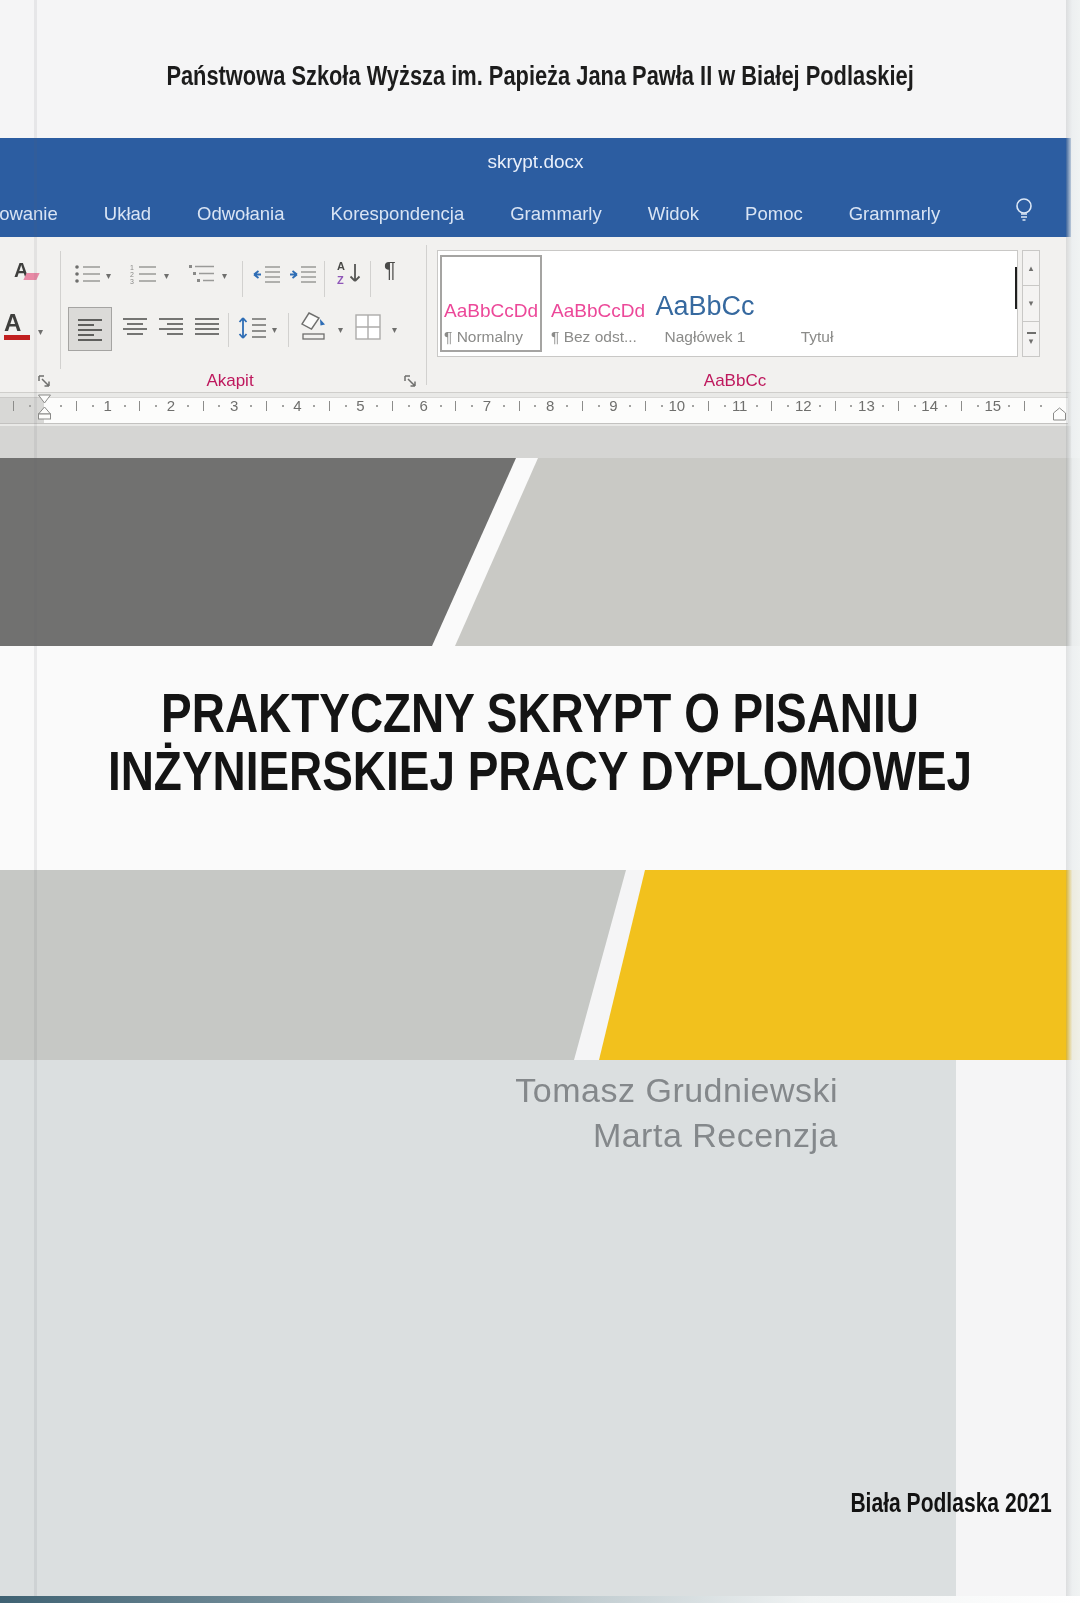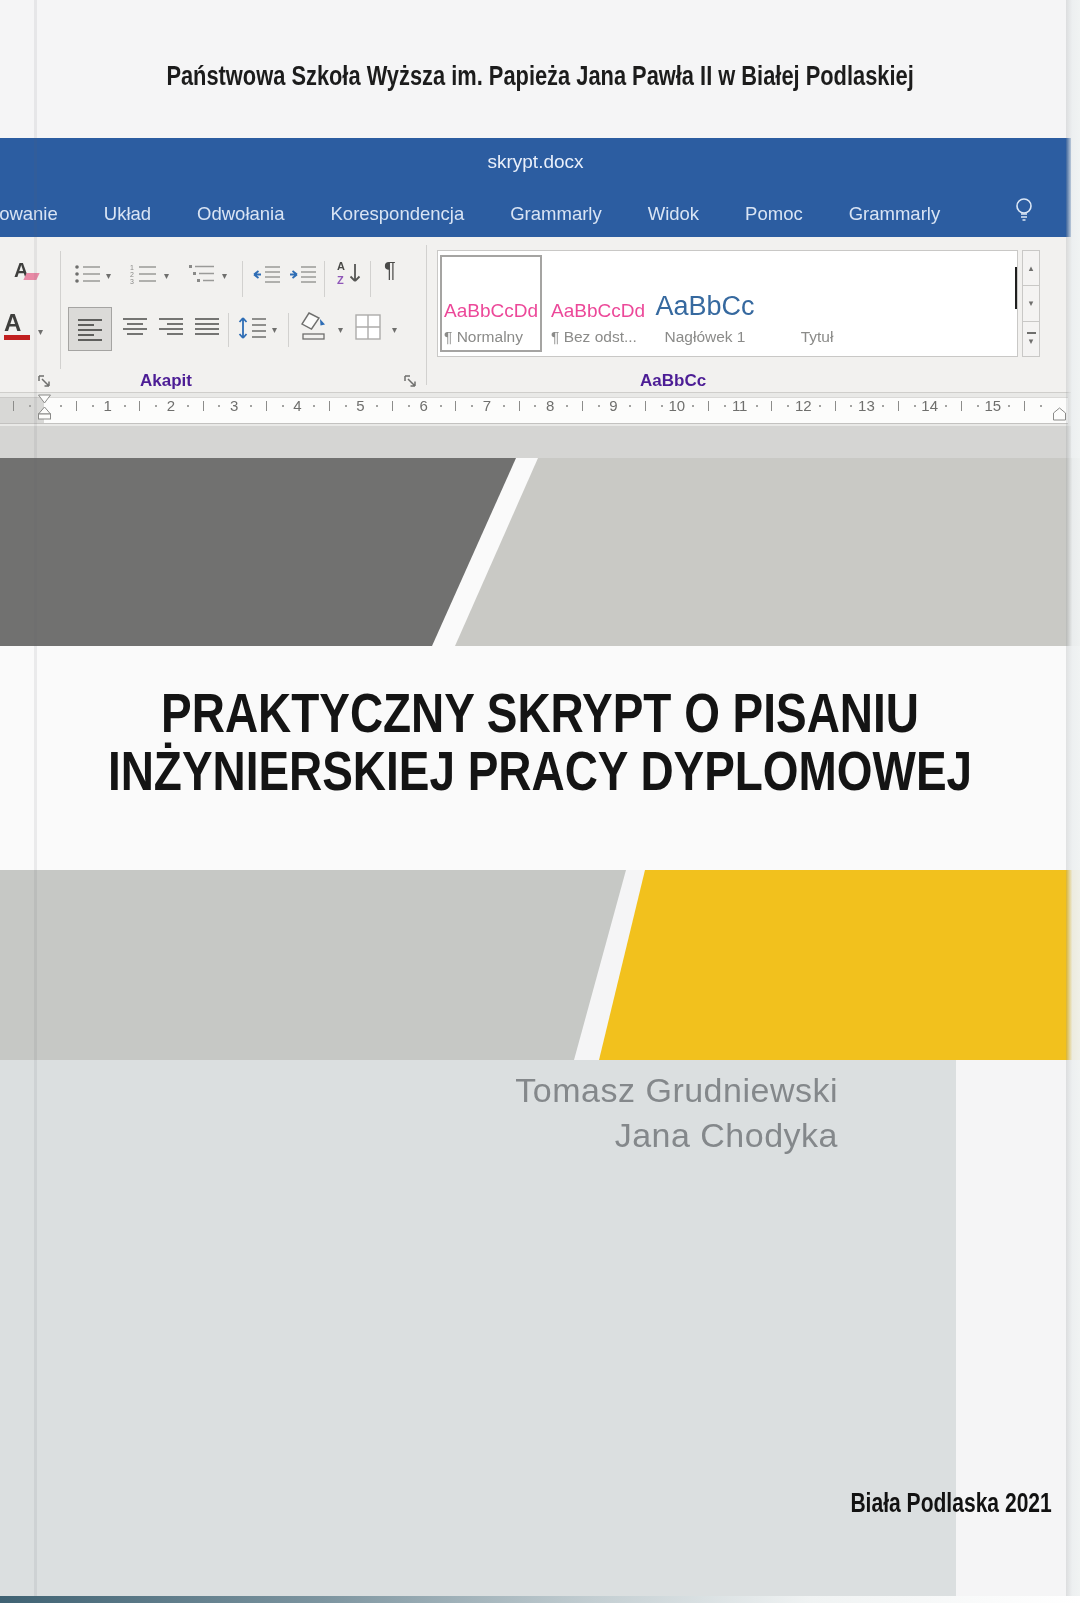--- a/index.html
+++ b/index.html
@@ -28,21 +28,21 @@
   #ribbon{position:absolute;top:99px;left:0;width:1071px;height:156px;background:#f2f1ef;
           border-bottom:1px solid #cfcecb;box-sizing:border-box;}
   .vsep{position:absolute;width:1px;background:#d2d1cf;}
   .ic{position:absolute;}
   .btn{cursor:pointer;}
   .arr{position:absolute;font-size:10px;color:#6f6f6d;line-height:10px;}
   .glyphA{font-weight:700;color:#3f3f3d;position:relative;}
   .chip-eraser{position:absolute;right:-10px;bottom:1px;width:13px;height:7px;background:#e989a5;transform:skewX(-25deg);}
   .redbar{width:26px;height:5px;background:#c11f1f;margin-top:0px;}
   .pilcrow{font-size:22px;color:#4a4a48;}
-  .grp-label{position:absolute;top:134px;font-size:17px;color:#4c1d95;text-align:left;font-weight:bold;}
+  .grp-label{position:absolute;top:134px;font-size:17px;color:#be185d;text-align:center;}
   .sel-box{position:absolute;width:44px;height:44px;background:#dbdad8;border:1px solid #a5a4a2;
            box-sizing:border-box;display:flex;align-items:center;justify-content:center;}
 
   
   #styles-panel{position:absolute;left:437px;top:13px;width:581px;height:107px;background:#ffffff;
                 border:1px solid #c9c8c6;box-sizing:border-box;display:flex;align-items:stretch;
                 padding:4px 2px;gap:5px;}
   .style-item{display:flex;flex-direction:column;justify-content:flex-end;box-sizing:border-box;
               padding:2px 4px 6px 4px;cursor:pointer;}
   .style-item:nth-child(1){width:102px;}
@@ -405,21 +405,21 @@
   </div>
 
   <div id="band2">
     <div id="band2-gray"></div>
     <div id="band2-yellow"></div>
   </div>
 
   <div id="lower">
     <div id="authors">
         <div class="author">Tomasz Grudniewski</div>
-        <div class="author">Jana Chodyka</div>
+        <div class="author">Marta Recenzja</div>
       </div>
     <div class="imprint">
       <span class="cond">Biała Podlaska 2021</span>
     </div>
   </div>
 
   <div id="spine-line"></div>
   <div id="page-edge"></div>
   <div id="bottom-strip"></div>
 </div>

